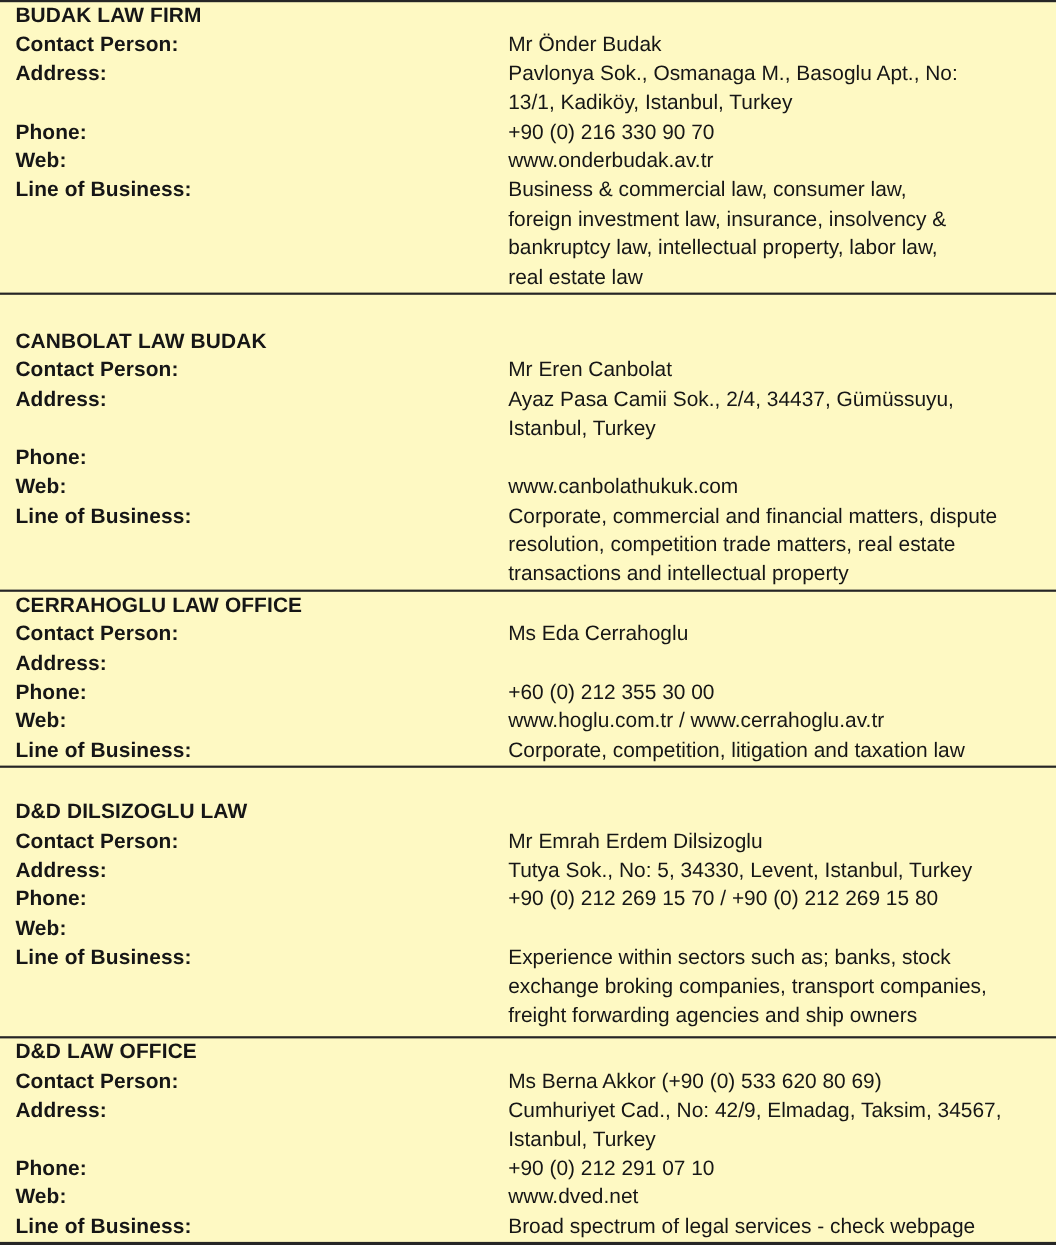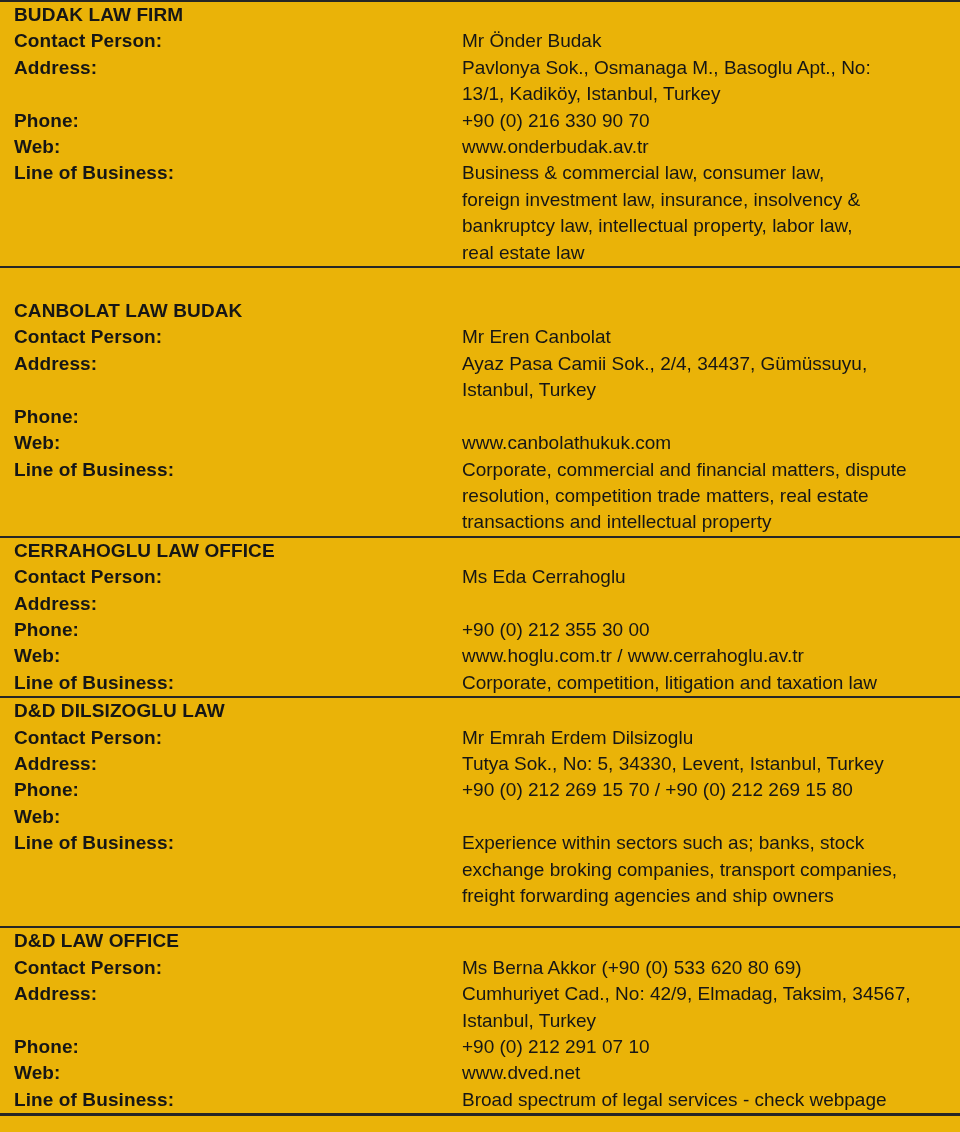--- a/index.html
+++ b/index.html
@@ -1,34 +1,34 @@
 <!DOCTYPE html>
 <html><head>
 <meta charset="utf-8">
 <style>
   html, body { margin: 0; padding: 0; background: #ffffff; }
   .page {
     position: relative;
     width: 960px;
     height: 1132px;
-    background: #eab308;
+    background: #fef9c3;
     color: #161616;
     font-family: "Liberation Sans", sans-serif;
     font-size: 19px;
     box-sizing: border-box;
     overflow: hidden;
   }
   .firm {
     box-sizing: border-box;
     padding: 0 10px 0 14px;
     border-bottom: 2px solid #262626;
   }
   .firm.first { border-top: 2px solid #262626; }
   .firm.gap-before { margin-top: 30px; }
-  .firm.pad-bottom { padding-bottom: 17px; }
+  .firm.pad-bottom { padding-bottom: 5px; margin-top: 28px; }
   .firm.last { border-bottom: 3px solid #262626; }
   .row { display: flex; align-items: flex-start; }
   .firm-title {
     margin: 0;
     font-size: 19px;
     font-weight: bold;
     line-height: 26.4px;
     letter-spacing: 0.1px;
   }
   .label {
@@ -107,21 +107,21 @@
     <h2 class="firm-title">CERRAHOGLU LAW OFFICE</h2>
     <div class="row">
       <div class="label">Contact Person:</div>
       <div class="value">Ms Eda Cerrahoglu</div>
     </div>
     <div class="row">
       <div class="label">Address:</div>
     </div>
     <div class="row">
       <div class="label">Phone:</div>
-      <div class="value">+90 (0) 212 355 30 00</div>
+      <div class="value">+60 (0) 212 355 30 00</div>
     </div>
     <div class="row">
       <div class="label">Web:</div>
       <div class="value">www.hoglu.com.tr / www.cerrahoglu.av.tr</div>
     </div>
     <div class="row">
       <div class="label">Line of Business:</div>
       <div class="value">Corporate, competition, litigation and taxation law</div>
     </div>
   </section>

